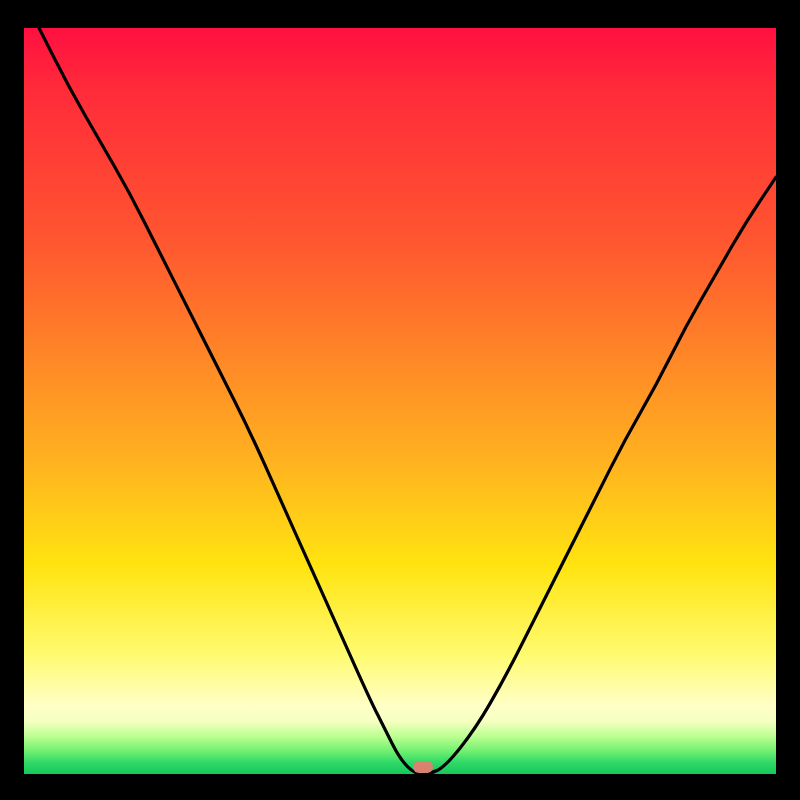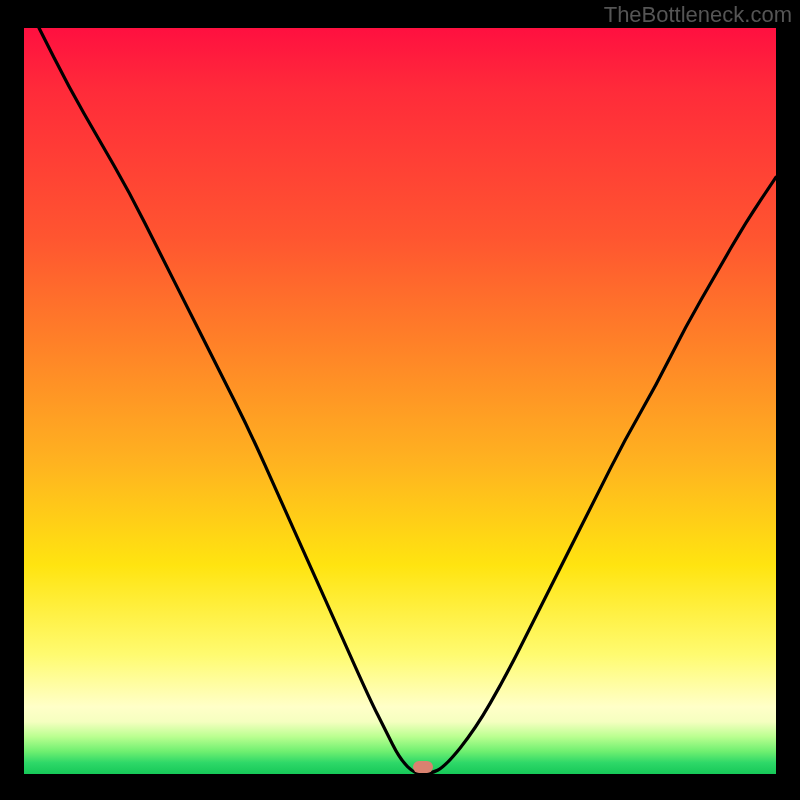--- a/index.html
+++ b/index.html
@@ -69,21 +69,20 @@
     background: #da8270;
     border-radius: 6px;
     transform: translate(-50%, -50%);
   }
 </style>
 </head>
 <body>
 
 <div class="container">
 
-  <div class="attribution">TheBottleneck.com</div>
 
   <div class="plot-area">
     <div class="gradient"></div>
 
     <svg class="curve" viewBox="0 0 752 746" preserveAspectRatio="none">
       <path id="curve-path" fill="none" stroke="#000000" stroke-width="3.2" stroke-linecap="round" stroke-linejoin="round" d="M 15.040000000000001 0 Q 15.040000000000001 0 30.08 29.839999999999975 Q 45.12 59.67999999999995 60.16 85.78999999999996 Q 75.2 111.89999999999998 90.24000000000001 138.01 Q 105.28000000000002 164.12 120.32 193.96000000000004 Q 135.35999999999999 223.80000000000007 150.39999999999998 253.64000000000004 Q 165.44 283.48 180.48000000000002 313.32 Q 195.52 343.15999999999997 210.56 373 Q 225.6 402.84 240.64 436.40999999999997 Q 255.68 469.98 270.72 503.55 Q 285.76 537.12 300.79999999999995 570.69 Q 315.84 604.26 330.88 637.8299999999999 Q 345.92 671.4 353.44 686.3199999999999 Q 360.96 701.24 368.48 716.1600000000001 Q 376 731.08 383.52 738.54 Q 391.04 746 398.56000000000006 746 Q 406.08000000000004 746 413.6 742.27 Q 421.12000000000006 738.54 436.16 719.89 Q 451.2 701.24 466.24 675.13 Q 481.28000000000003 649.02 496.32000000000005 619.1800000000001 Q 511.36 589.34 526.4 559.5 Q 541.4399999999999 529.6600000000001 556.48 499.82000000000005 Q 571.52 469.98 586.56 440.14 Q 601.6 410.3 616.64 384.19 Q 631.68 358.08 646.72 328.24 Q 661.76 298.40000000000003 676.8 272.28999999999996 Q 691.84 246.17999999999995 706.88 220.07 Q 721.92 193.96000000000004 736.96 171.57999999999998 T 752 149.19999999999993"></path>
     </svg>
 
     <div class="marker" id="marker" style="left: 53%; top: 99.1%; background: rgb(218, 130, 112);"></div>
   </div>

